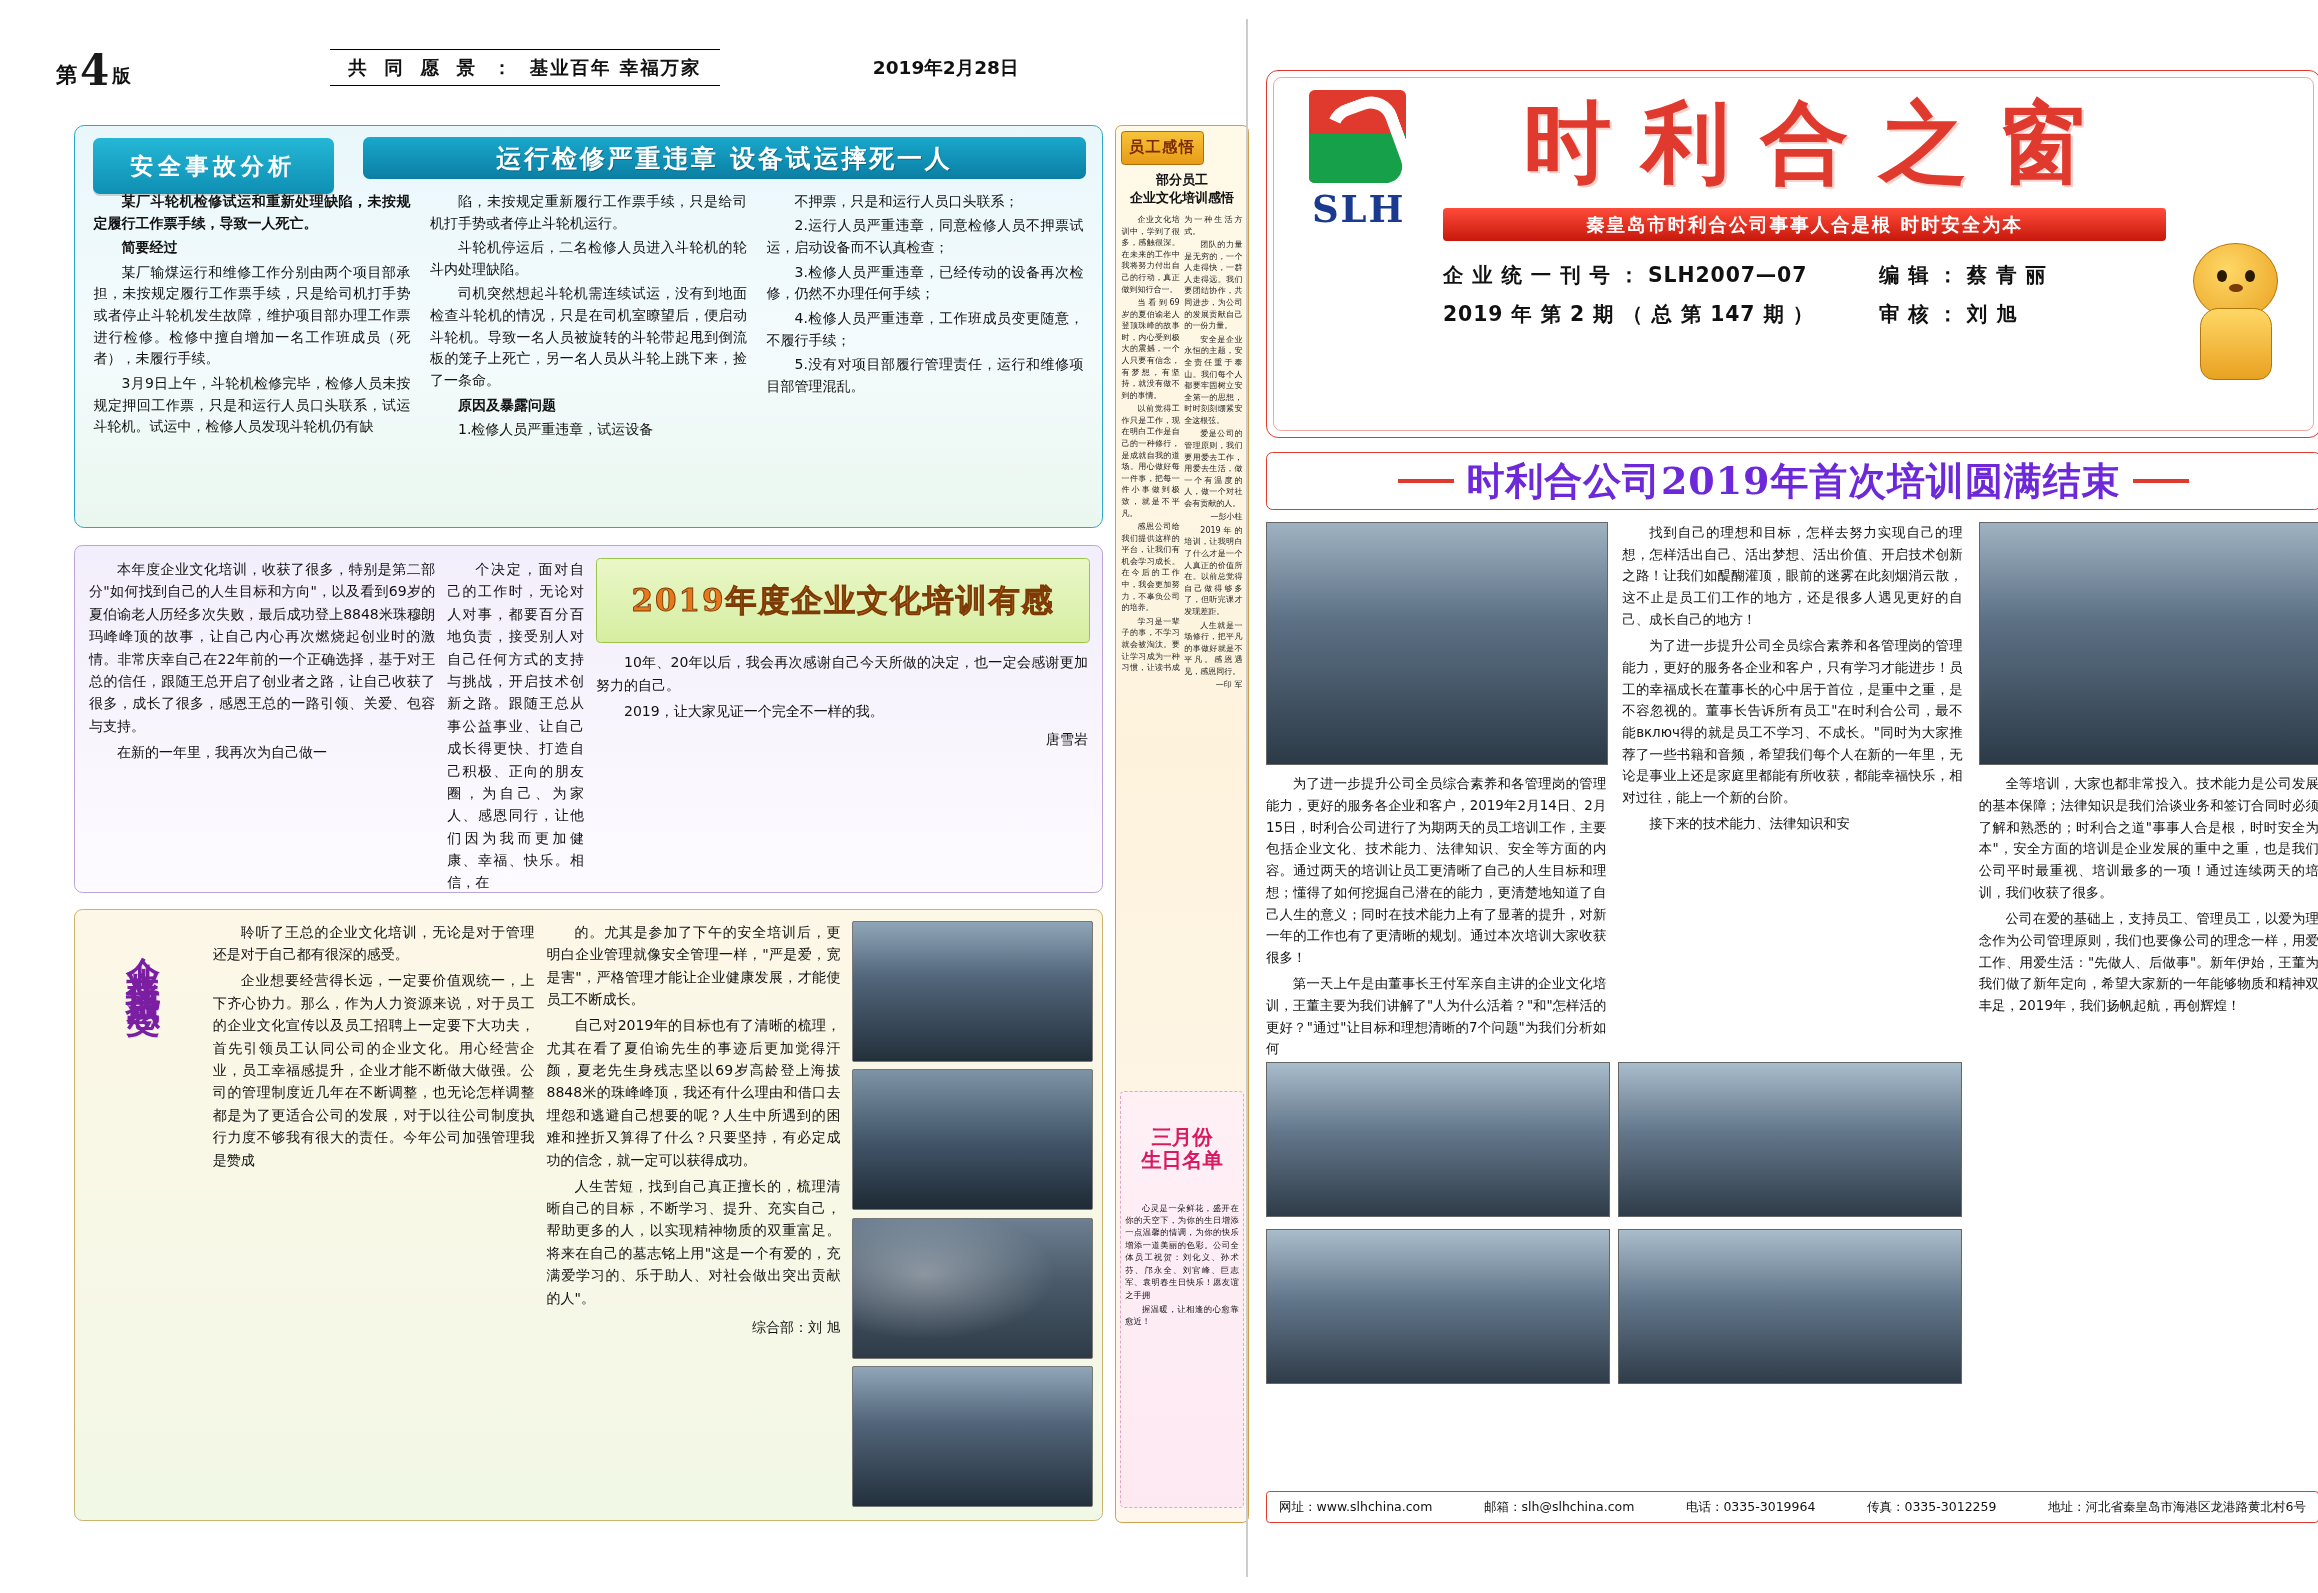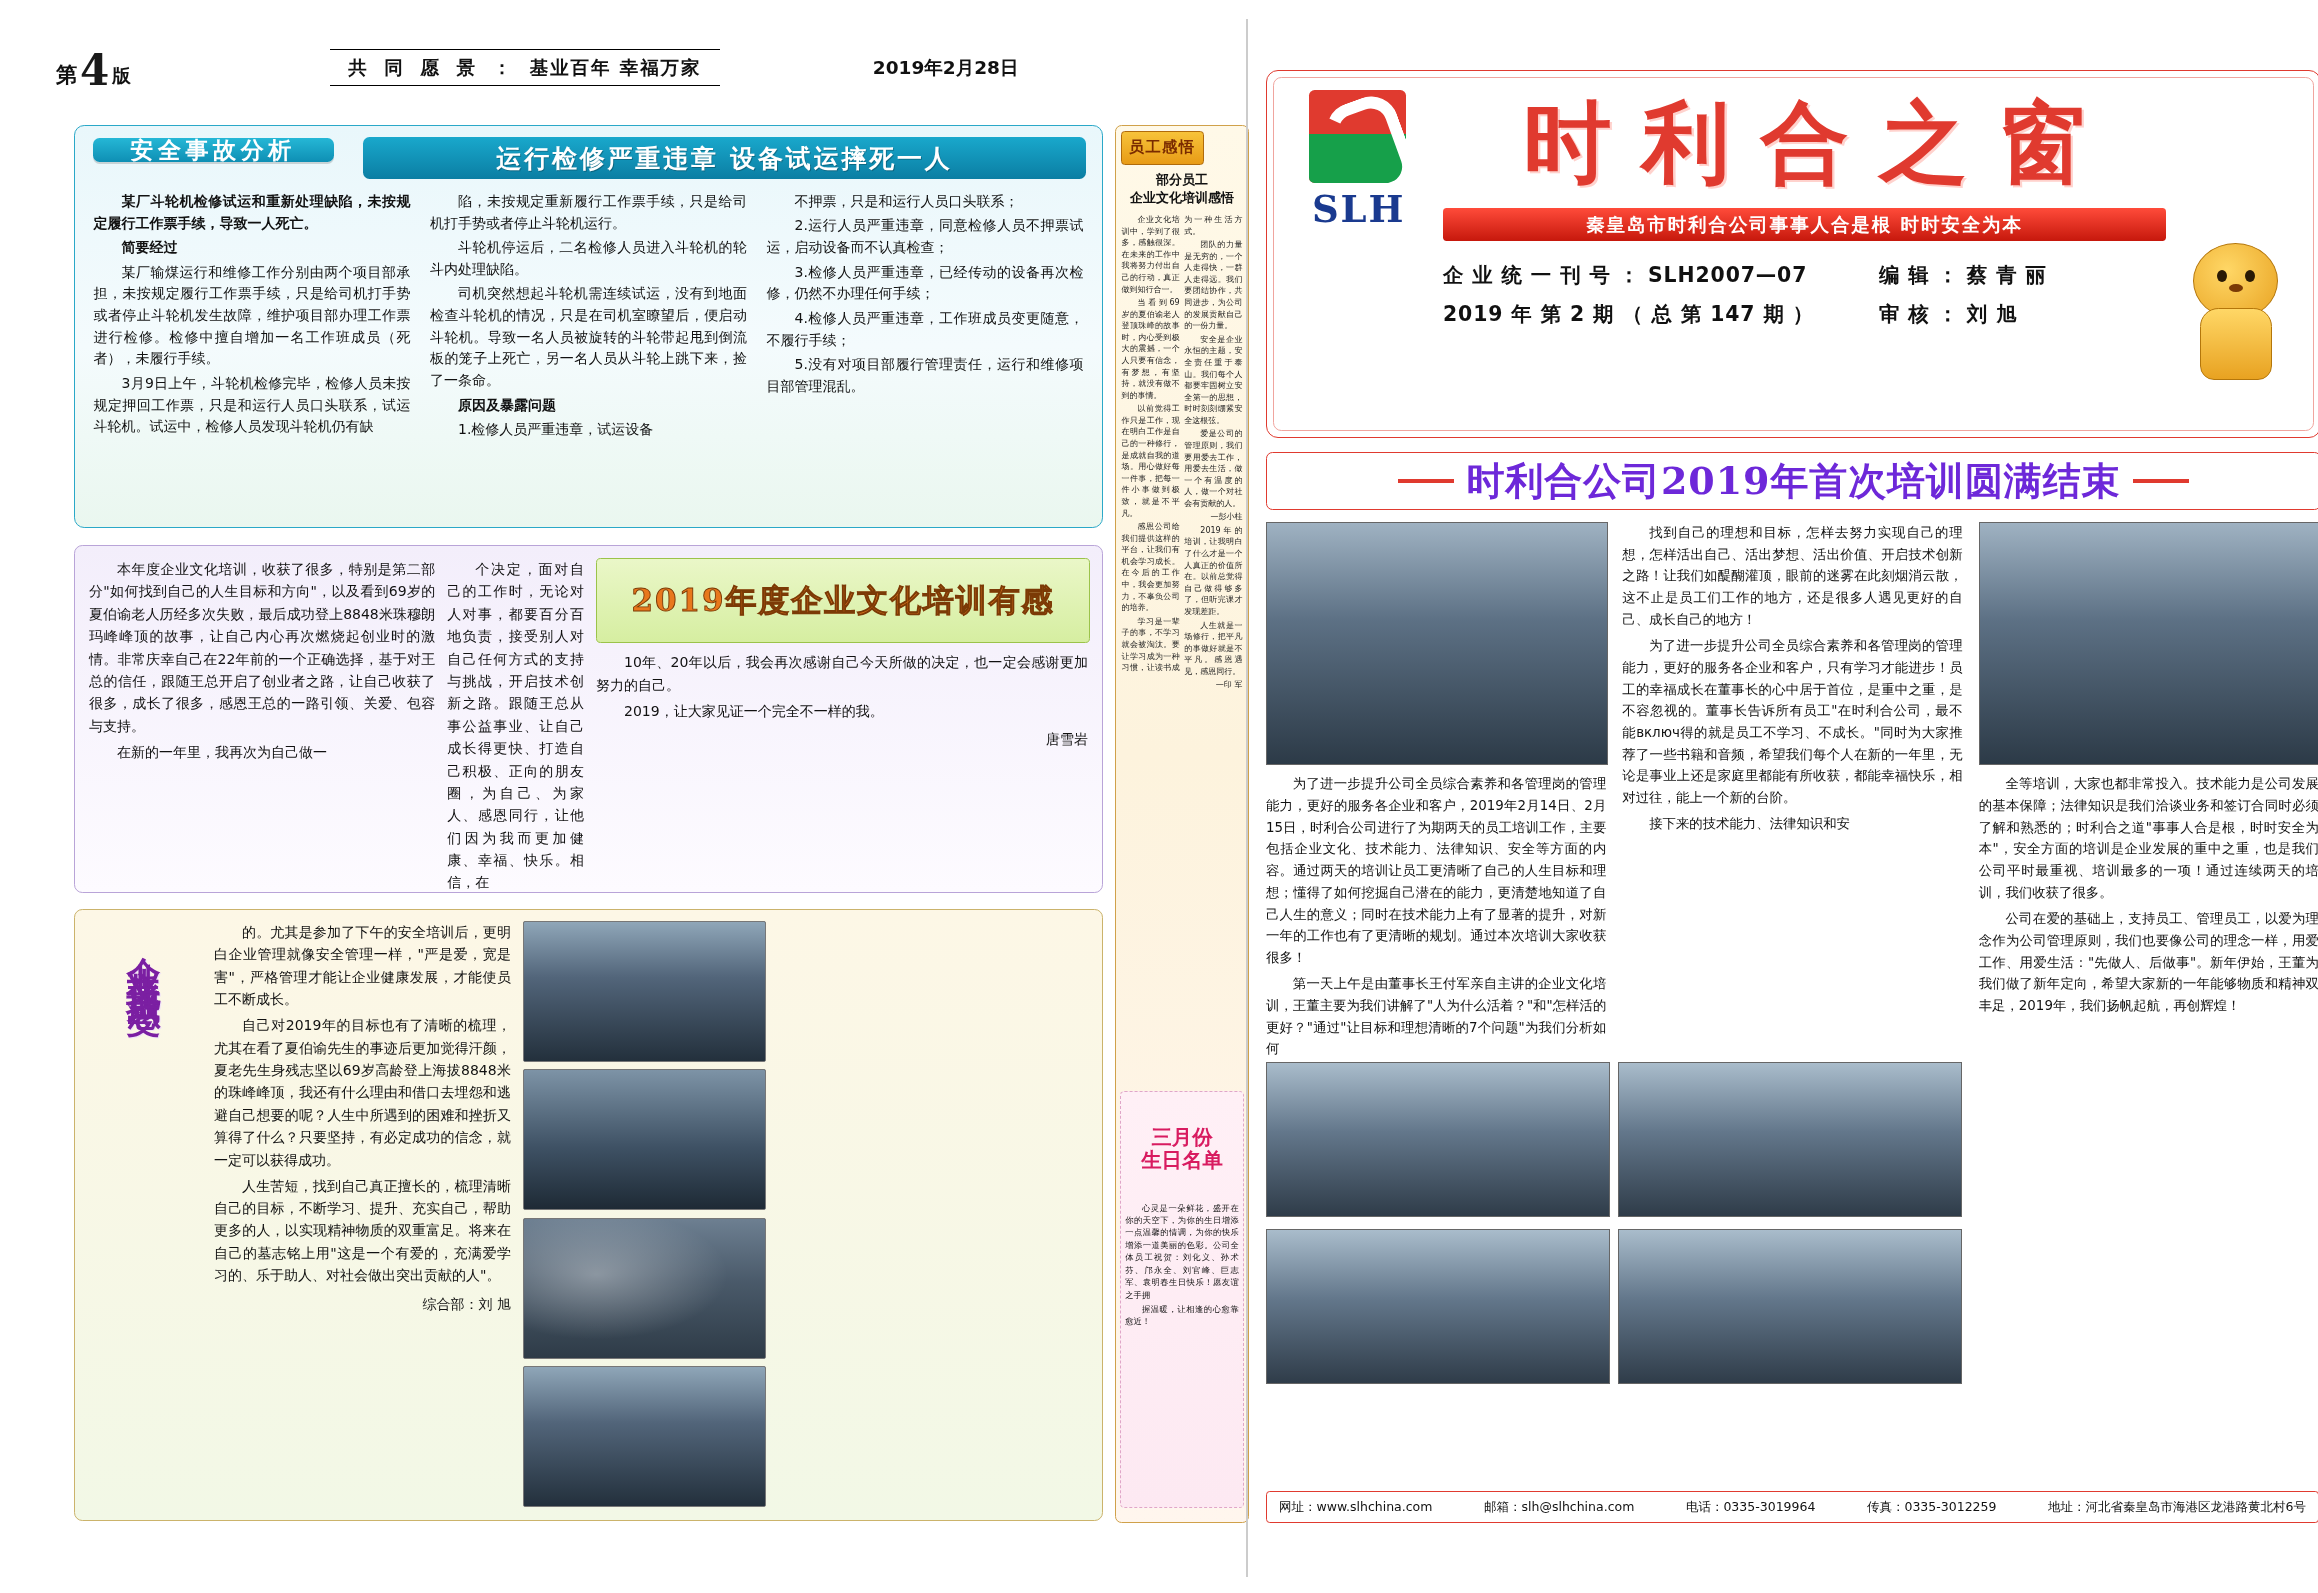--- a/index.html
+++ b/index.html
@@ -31,21 +31,21 @@
   .masthead-date{margin-left:153px;font-size:18.5px;font-weight:bold;}
   
   .box{position:absolute;box-sizing:border-box;}
   .safety-box{
     left:74px;top:125px;width:1029px;height:403px;
     border:1.4px solid #2aa8c8;border-radius:10.2px;
     background:linear-gradient(180deg,#e9f7fb 0%,#f4fbfd 55%,#eaf7ef 100%);
     overflow:hidden;
   }
   .safety-tag{
-    position:absolute;left:17.6px;top:12px;width:241px;height:24px;
+    position:absolute;left:17.6px;top:12px;width:241px;height:56px;
     background:linear-gradient(180deg,#25b7d6,#0e8fb4);
     border-radius:6.5px;color:#fff;font-size:23px;font-weight:bold;
     display:flex;align-items:center;justify-content:center;letter-spacing:4.6px;
     box-shadow:0 1.9px 0 rgba(0,0,0,.15);
   }
   .safety-title{
     position:absolute;left:288px;top:11px;width:723px;height:42px;
     background:linear-gradient(180deg,#19a8cc,#0b7ea3);
     border-radius:6.5px;color:#fff;font-size:25px;font-weight:bold;
     display:flex;align-items:center;justify-content:center;letter-spacing:2.8px;
@@ -320,20 +320,24 @@
           <p>2019，让大家见证一个完全不一样的我。</p>
           <div class="sig">唐雪岩</div>
         </div>
       </div>
     </div>
 
     <div class="box bottom-box">
       <div class="bottom-flex">
         <div class="vtitle">
           <span>企业文化培训感受</span>
+        </div>
+        <div class="btext">
+          <p>聆听了王总的企业文化培训，无论是对于管理还是对于自己都有很深的感受。</p>
+          <p>企业想要经营得长远，一定要价值观统一，上下齐心协力。那么，作为人力资源来说，对于员工的企业文化宣传以及员工招聘上一定要下大功夫，首先引领员工认同公司的企业文化。用心经营企业，员工幸福感提升，企业才能不断做大做强。公司的管理制度近几年在不断调整，也无论怎样调整都是为了更适合公司的发展，对于以往公司制度执行力度不够我有很大的责任。今年公司加强管理我是赞成</p>
         </div>
         <div class="btext2">
           <p>的。尤其是参加了下午的安全培训后，更明白企业管理就像安全管理一样，"严是爱，宽是害"，严格管理才能让企业健康发展，才能使员工不断成长。</p>
           <p>自己对2019年的目标也有了清晰的梳理，尤其在看了夏伯谕先生的事迹后更加觉得汗颜，夏老先生身残志坚以69岁高龄登上海拔8848米的珠峰峰顶，我还有什么理由和借口去埋怨和逃避自己想要的呢？人生中所遇到的困难和挫折又算得了什么？只要坚持，有必定成功的信念，就一定可以获得成功。</p>
           <p>人生苦短，找到自己真正擅长的，梳理清晰自己的目标，不断学习、提升、充实自己，帮助更多的人，以实现精神物质的双重富足。将来在自己的墓志铭上用"这是一个有爱的，充满爱学习的、乐于助人、对社会做出突出贡献的人"。</p>
           <div class="byline">综合部：刘 旭</div>
         </div>
         <div class="photo-col">
           <div class="photo p-a"></div>
           <div class="photo p-b"></div>

